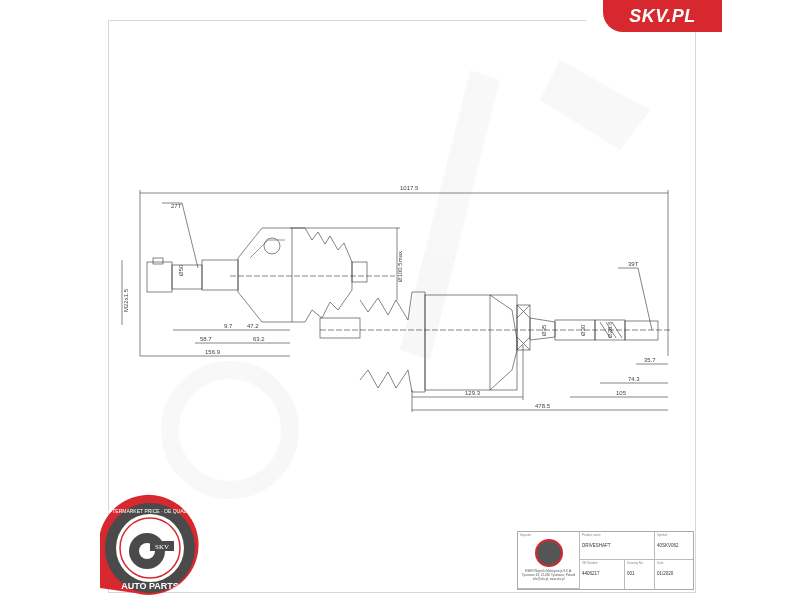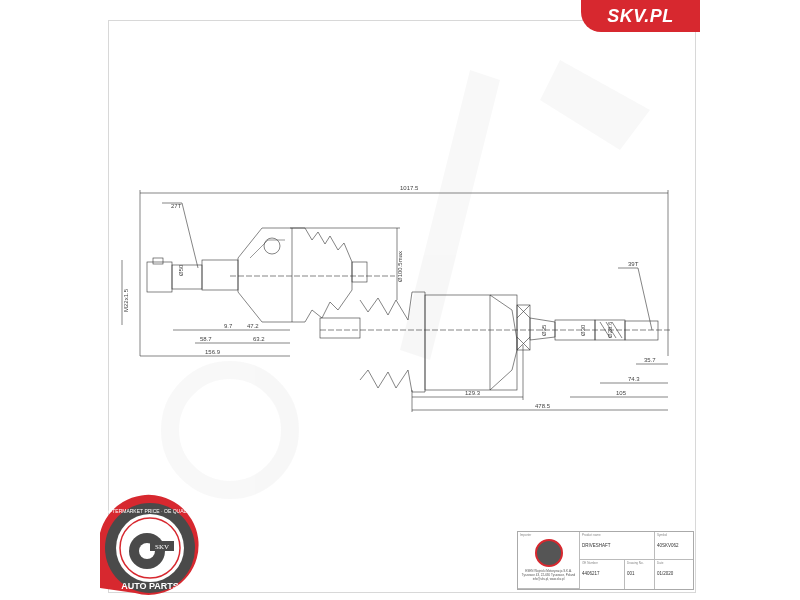--- a/index.html
+++ b/index.html
@@ -1,19 +1,19 @@
 <!DOCTYPE html>
 <html><head>
 <meta charset="utf-8">
 <style>
   html,body{margin:0;padding:0;background:#fff;}
   body{width:800px;height:600px;position:relative;overflow:hidden;font-family:"Liberation Sans",sans-serif;}
   .frame{position:absolute;left:108px;top:20px;width:586px;height:572px;border:1px solid #d8d8d8;border-top:none;}
   .frame-top{position:absolute;left:108px;top:20px;width:478px;height:1px;background:#d8d8d8;}
-  .brand{position:absolute;left:581px;top:0;width:119px;height:32px;background:#d7282f;border-bottom-left-radius:20px;color:#fff;font-weight:bold;font-style:italic;font-size:18px;display:flex;align-items:center;justify-content:center;letter-spacing:0.5px;}
+  .brand{position:absolute;left:603px;top:0;width:119px;height:32px;background:#d7282f;border-bottom-left-radius:20px;color:#fff;font-weight:bold;font-style:italic;font-size:18px;display:flex;align-items:center;justify-content:center;letter-spacing:0.5px;}
   svg.drawing{position:absolute;left:0;top:0;}
   .dim{font-family:"Liberation Sans",sans-serif;font-size:6px;fill:#444;}
   .title-block{position:absolute;left:517px;top:531px;width:175px;height:57px;border:1px solid #aaa;background:#fff;font-size:3.5px;color:#555;}
   .tb-cell{position:absolute;border-right:1px solid #bbb;border-bottom:1px solid #bbb;box-sizing:border-box;padding:1px 2px;}
   .tb-label{display:block;font-size:3px;color:#888;}
   .tb-value{display:block;font-size:4.5px;color:#333;margin-top:6px;}
   .stamp{position:absolute;left:95px;top:493px;width:110px;height:110px;}
 </style>
 </head>
 <body>

